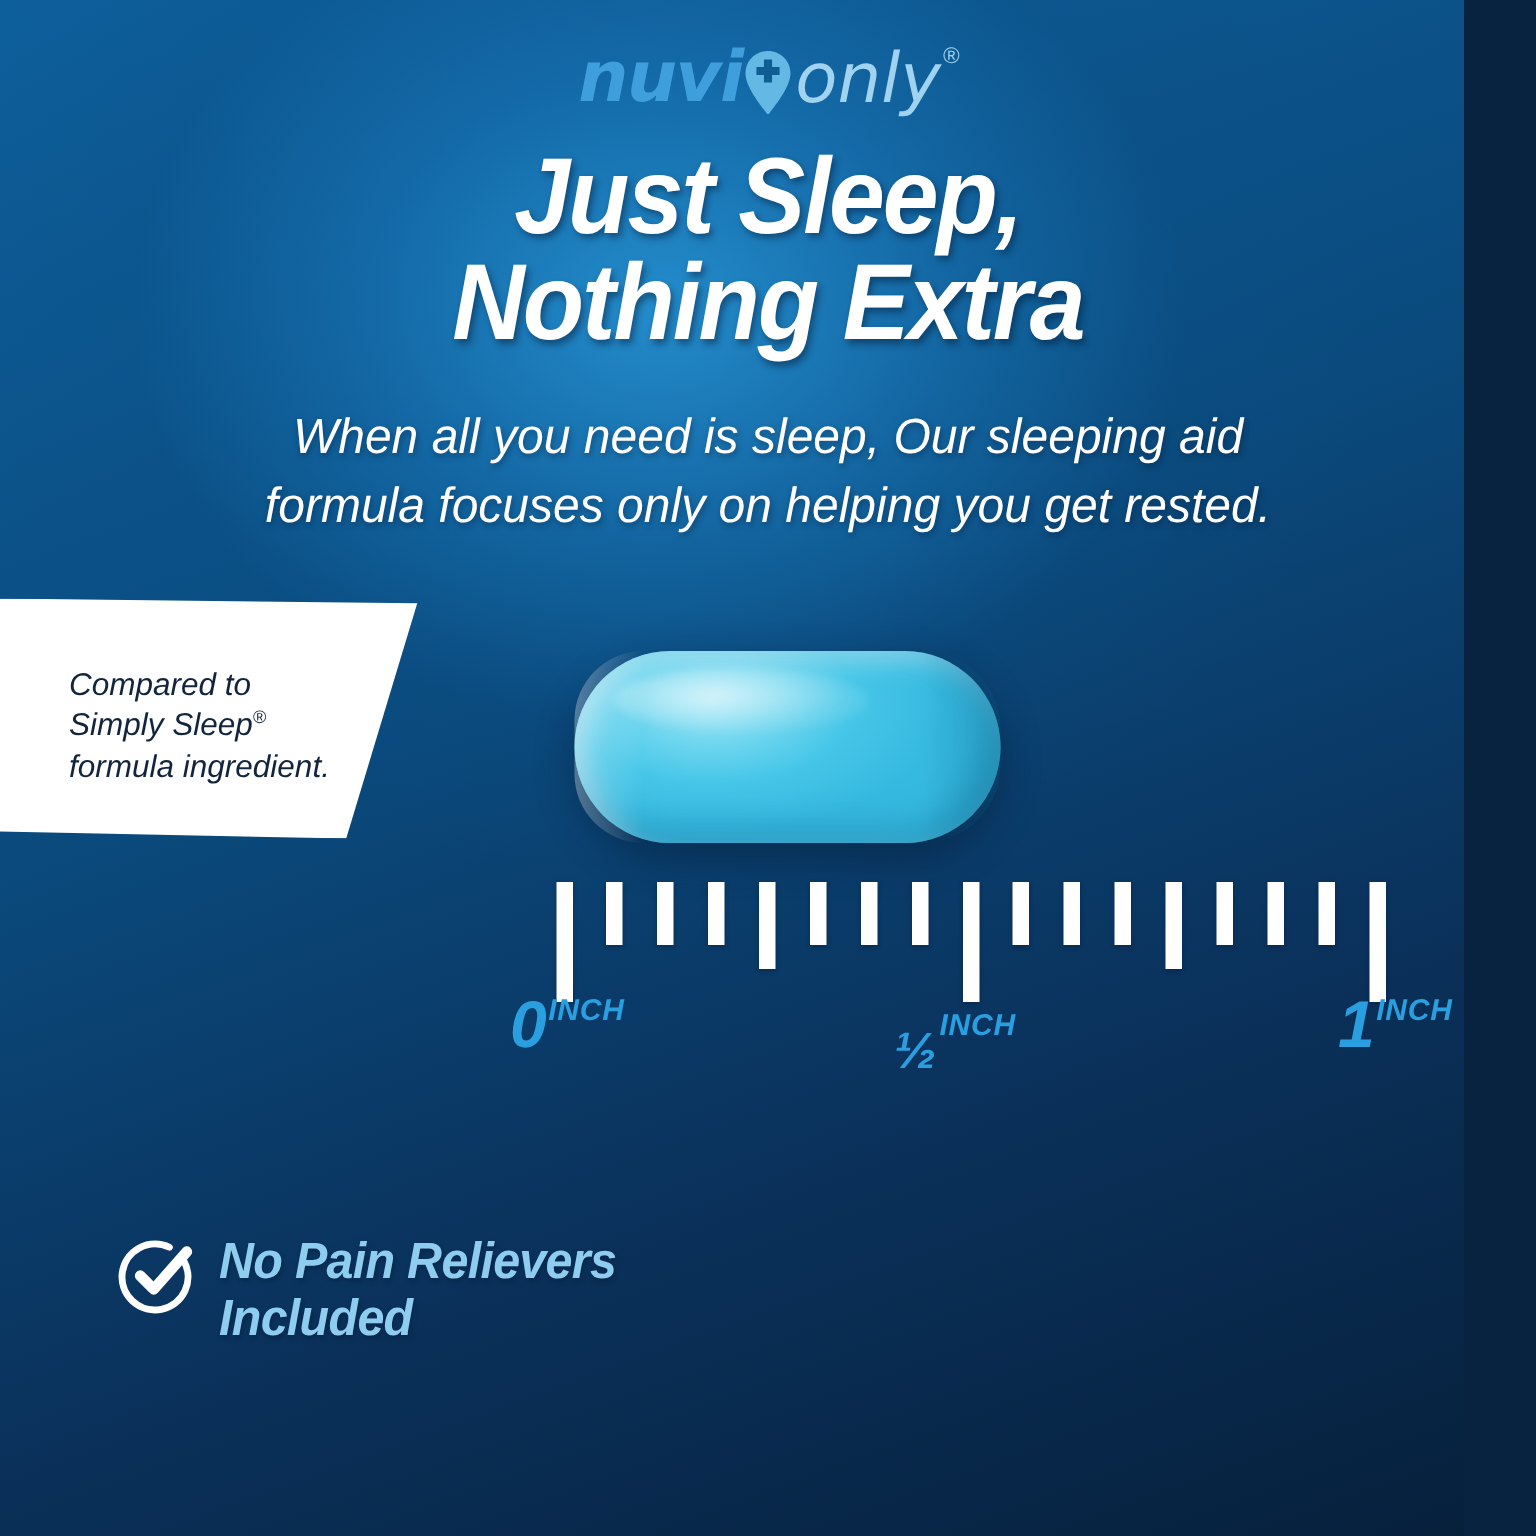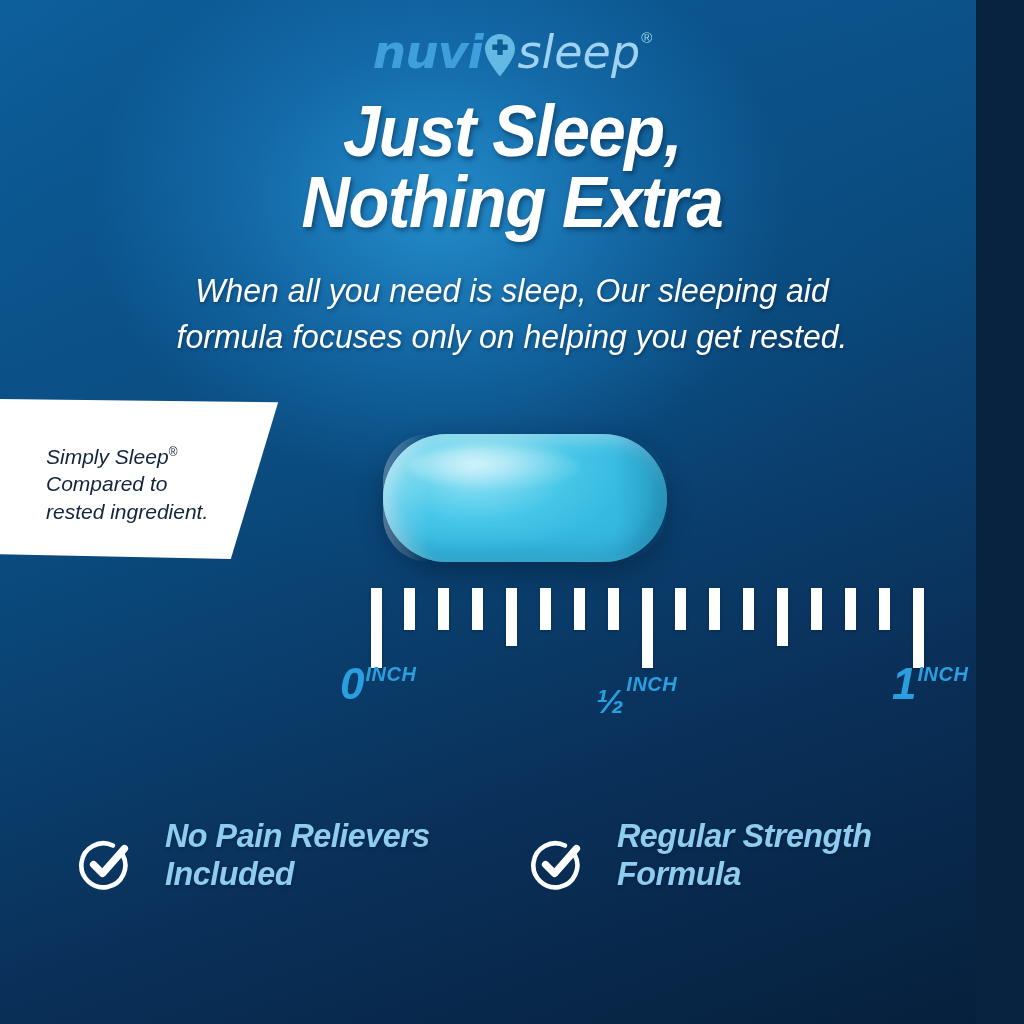--- a/index.html
+++ b/index.html
@@ -257,22 +257,23 @@
     left: 78px;
     top: 792px;
     width: 900px;
     z-index: 3;
     display: grid;
     grid-template-columns: 452px 448px;
     grid-template-rows: 100px 100px;
   }
   .feature {
     display: flex;
-    align-items: flex-end;
-    gap: 31px;
+    align-items: flex-start;
+    gap: 12px;
+    margin-top: 28px;
   }
   .check-icon {
     width: 56px;
     height: 56px;
     flex: 0 0 56px;
     margin-top: 2px;
   }
   .feature-label {
     color: #8ecdf0;
     font-family: "Liberation Sans", sans-serif;
@@ -293,42 +294,42 @@
 
   <div class="logo-wrap layer">
     <div class="logo">
       <span class="logo-nuvi">nuvi</span>
       <span class="logo-pin">
         <svg viewBox="0 0 34 44" width="34" height="44" aria-hidden="true">
           <path d="M17 1 C8.7 1 2 7.6 2 15.8 C2 25.4 13.4 38.6 16.1 42.6 C16.5 43.2 17.5 43.2 17.9 42.6 C20.6 38.6 32 25.4 32 15.8 C32 7.6 25.3 1 17 1 Z" fill="#63b9e4"></path>
           <path d="M14.3 6.6 h5.4 v5.0 h5.0 v5.4 h-5.0 v5.0 h-5.4 v-5.0 h-5.0 v-5.4 h5.0 z" fill="#0f5d93"></path>
         </svg>
       </span>
-      <span class="logo-care">sleep</span>
+      <span class="logo-care">only</span>
       <span class="logo-reg">®</span>
     </div>
   </div>
 
   <div class="headline">
     <span class="l1">Just Sleep,</span>
     <span class="l2">Nothing Extra</span>
   </div>
 
   <div class="subhead">
     <span class="l1">When all you need is sleep, Our sleeping aid</span>
     <span class="l2">formula focuses only on helping you get rested.</span>
   </div>
 
   <div class="compare-banner">
     <div class="compare-text">
+      <div>Compared to</div>
       <div>
         <span>Simply Sleep</span><span class="reg">®</span>
       </div>
-      <div>Compared to</div>
-      <div>rested ingredient.</div>
+      <div>formula ingredient.</div>
     </div>
   </div>
 
   <div class="caplet-wrap">
     <div class="caplet">
       <div class="caplet-cap-l"></div>
       <div class="caplet-cap-r"></div>
       <div class="caplet-gloss"></div>
     </div>
   </div>
@@ -370,26 +371,15 @@
         <span class="check-icon">
     <svg viewBox="0 0 56 56" width="56" height="56" aria-hidden="true">
       <path d="M44.5 18.5 a22 22 0 1 1 -9.6 -9.0" fill="none" stroke="#ffffff" stroke-width="4.6" stroke-linecap="round"></path>
       <path d="M15.5 28.5 L24.5 37.5 L46.5 12.5" fill="none" stroke="#ffffff" stroke-width="7.2" stroke-linecap="round" stroke-linejoin="round"></path>
     </svg></span>
         <div class="feature-label">
           <div>No Pain Relievers</div>
           <div>Included</div>
         </div>
       </div>
-      <div class="feature">
-        <span class="check-icon">
-    <svg viewBox="0 0 56 56" width="56" height="56" aria-hidden="true">
-      <path d="M44.5 18.5 a22 22 0 1 1 -9.6 -9.0" fill="none" stroke="#ffffff" stroke-width="4.6" stroke-linecap="round"></path>
-      <path d="M15.5 28.5 L24.5 37.5 L46.5 12.5" fill="none" stroke="#ffffff" stroke-width="7.2" stroke-linecap="round" stroke-linejoin="round"></path>
-    </svg></span>
-        <div class="feature-label">
-          <div>Regular Strength</div>
-          <div>Formula</div>
-        </div>
-      </div>
     </div>
 
 </div>
 
 </body></html>

